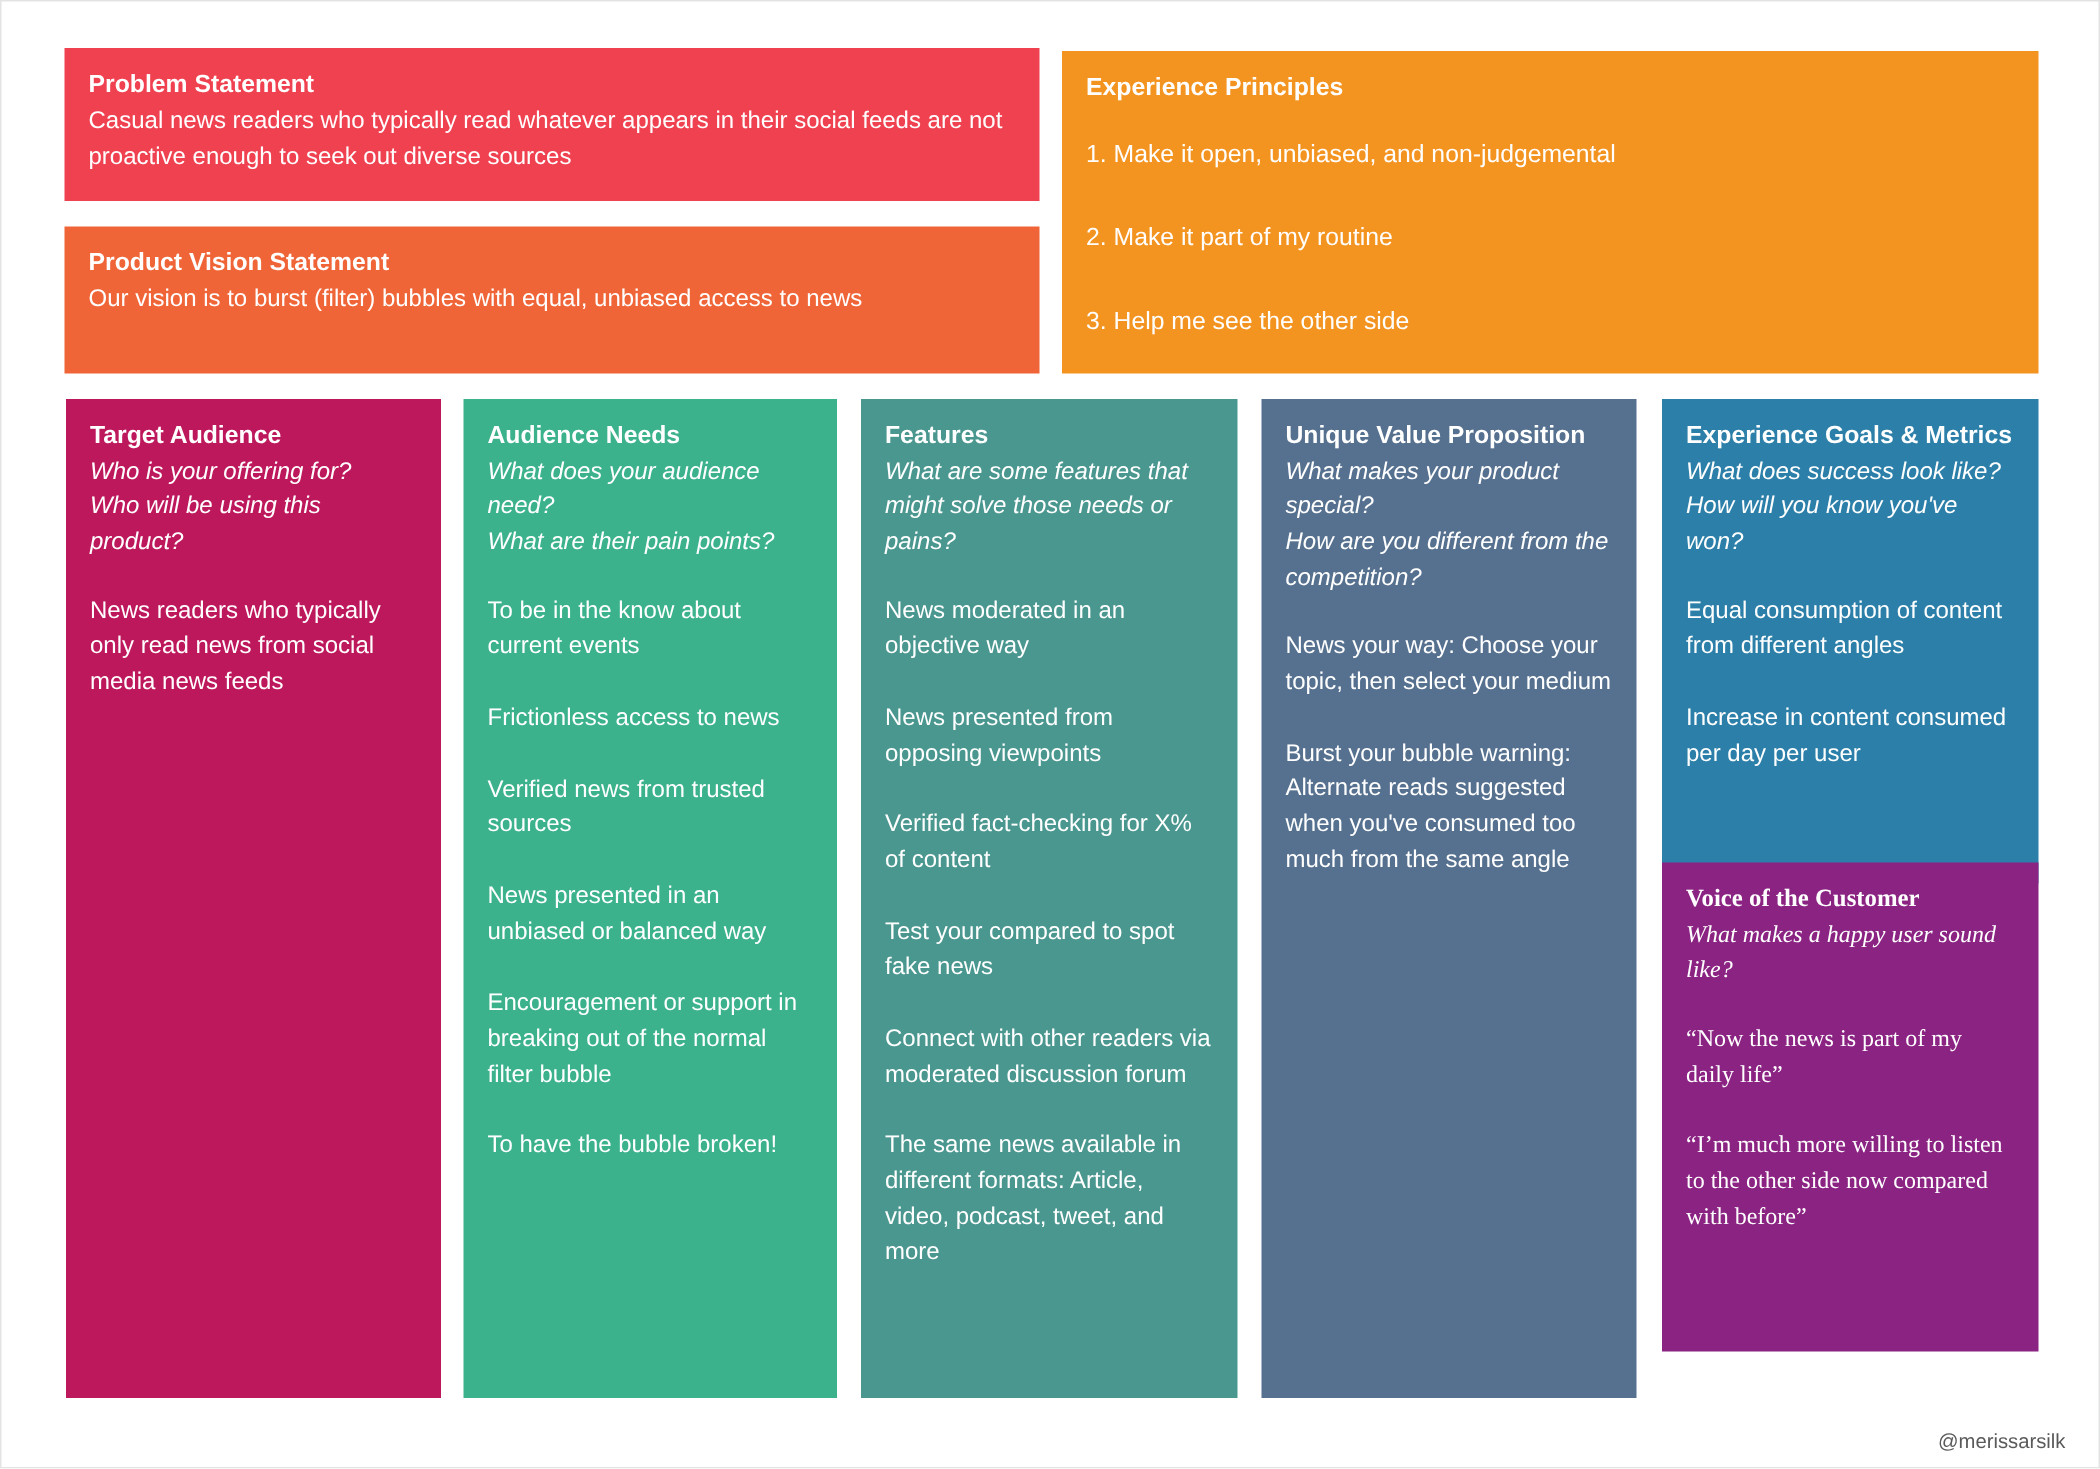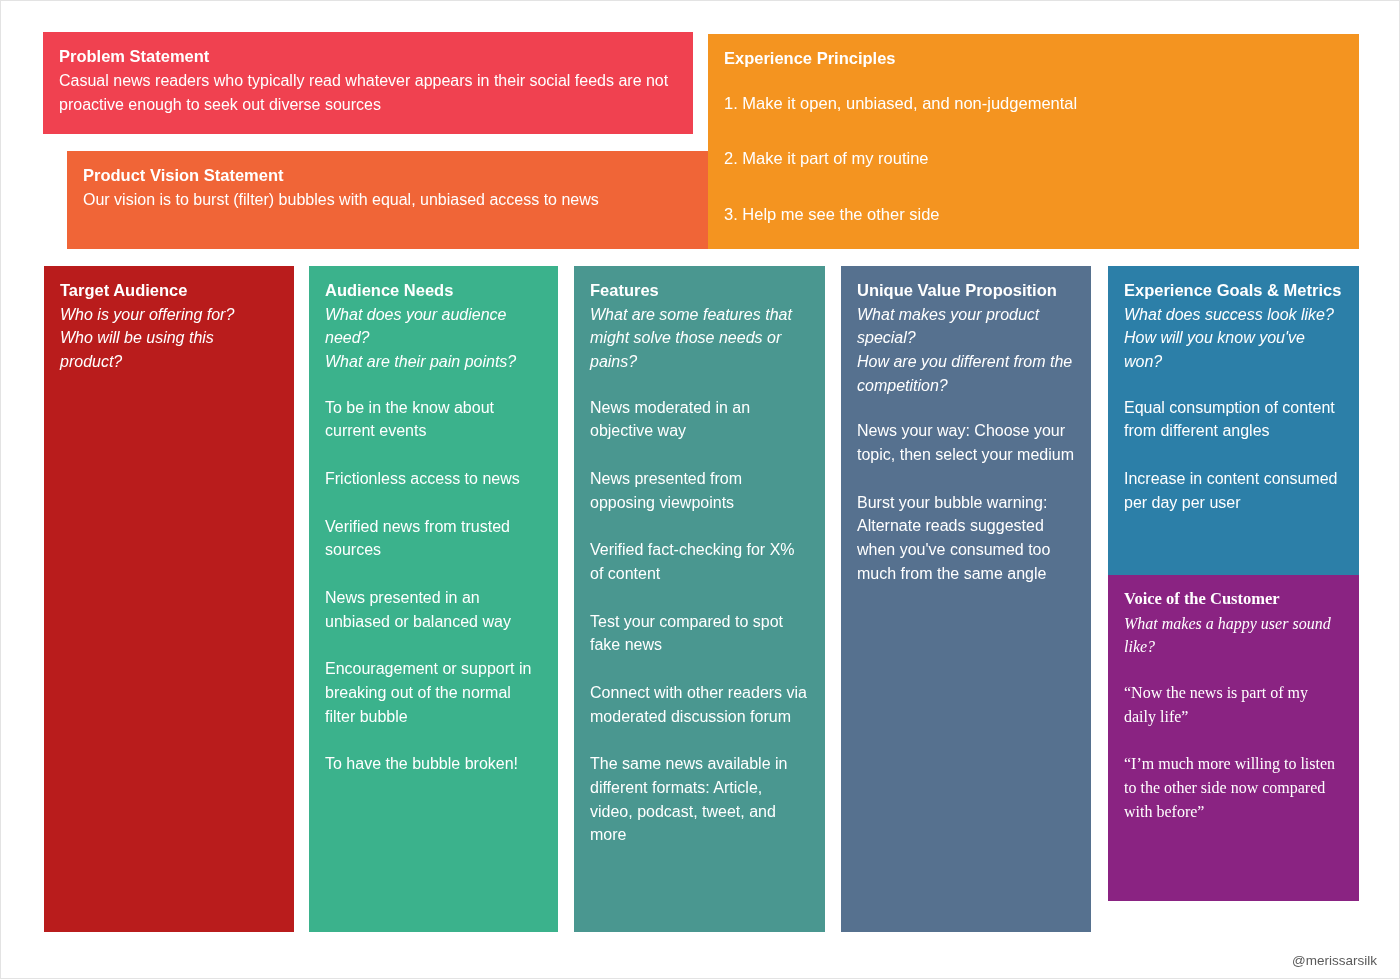--- a/index.html
+++ b/index.html
@@ -67,21 +67,21 @@
   .watermark {
     position: absolute;
     right: 22px;
     bottom: 10px;
     font-size: 13.5px;
     color: #5a5a5a;
   }
 
   
   #problem-statement      { left: 42px;   top: 31px;  width: 650px;  height: 102px; }
-  #product-vision         { left: 42px;   top: 150px; width: 650px;  height: 98px; margin-left: 24px; }
+  #product-vision         { left: 42px;   top: 150px; width: 650px;  height: 98px; }
   #experience-principles  { left: 707px;  top: 33px;  width: 651px;  height: 215px; }
 
   #target-audience        { left: 43px;   top: 265px; width: 250px;  height: 666px; }
   #audience-needs         { left: 308px;  top: 265px; width: 249px;  height: 666px; }
   #features               { left: 573px;  top: 265px; width: 251px;  height: 666px; }
   #unique-value           { left: 840px;  top: 265px; width: 250px;  height: 666px; }
   #experience-goals       { left: 1107px; top: 265px; width: 251px;  height: 323px; }
   #voice-customer         { left: 1107px; top: 574px; width: 251px;  height: 326px; font-family: Liberation Serif, serif; }
 </style>
 </head>
@@ -101,24 +101,27 @@
 
   <div class="card" id="experience-principles" style="background: rgb(244, 148, 32);">
     <div class="card-title">Experience Principles</div>
     <div class="principles principles-wrap">
       <div class="item">1. Make it open, unbiased, and non-judgemental</div>
       <div class="item">2. Make it part of my routine</div>
       <div class="item">3. Help me see the other side</div>
     </div>
   </div>
 
-  <div class="card" id="target-audience" style="background: #b91c1c;">
+  <div class="card" id="target-audience" style="background: #be185d;">
     <div class="card-title">Target Audience</div>
     <div class="card-prompt">Who is your offering for?</div>
     <div class="card-prompt">Who will be using this product?</div>
+    <div class="body-list">
+      <div class="item">News readers who typically only read news from social media news feeds</div>
+    </div>
   </div>
 
   <div class="card" id="audience-needs" style="background: rgb(59, 178, 140);">
     <div class="card-title">Audience Needs</div>
     <div class="card-prompt">What does your audience need?</div>
     <div class="card-prompt">What are their pain points?</div>
     <div class="body-list">
       <div class="item">To be in the know about current events</div>
       <div class="item">Frictionless access to news</div>
       <div class="item">Verified news from trusted sources</div>

